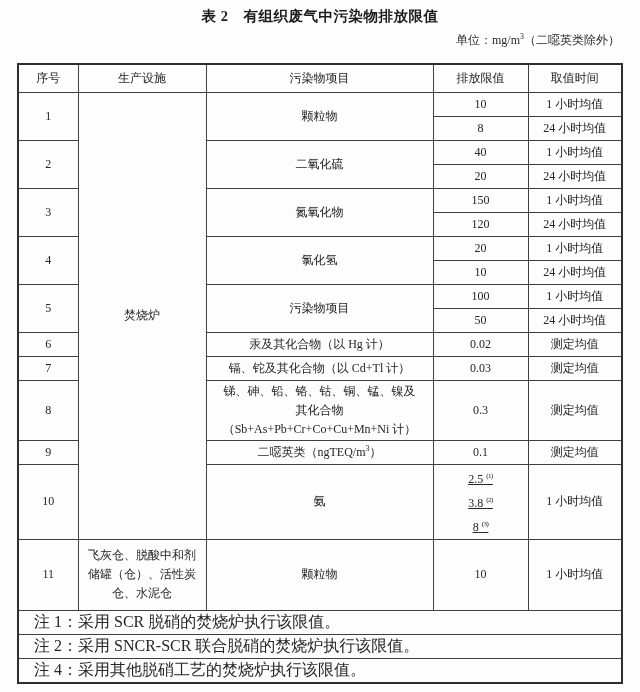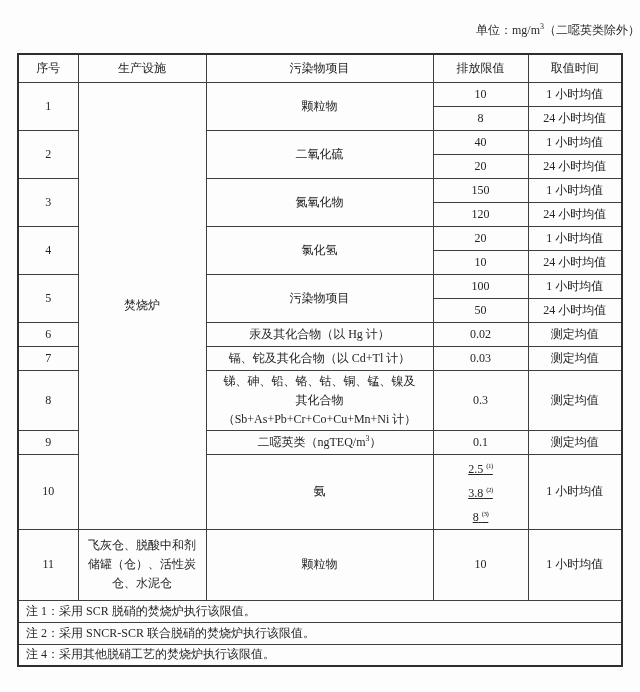--- a/index.html
+++ b/index.html
@@ -15,22 +15,23 @@
   .page { width: 640px; height: 692px; }
   .doc-title {
     padding-top: 7px;
     text-align: center;
     font-weight: bold;
     font-size: 14.5px;
     letter-spacing: 0.5px;
     color: #1c1c1c;
   }
   .unit-line {
-    margin-top: 22px;
+    margin-top: 6px;
     text-align: right;
+    padding-right: 20px;
     font-size: 12px;
     color: #2a2a2a;
   }
   .unit-line sup { font-size: 8px; }
   table.limits-table {
     border-collapse: collapse;
     margin: 14px auto 0 auto;
     width: 484px;
     table-layout: fixed;
     border: 2px solid #2e2e2e;
@@ -49,30 +50,31 @@
   tr.tr-tall10 { height: 66px; }
   tr.tr-tall11 { height: 71px; }
   tr.tr-note { height: 22px; }
   td.facility-cell { line-height: 19px; padding: 0 6px; }
   td.pollutant-multi div { line-height: 19px; }
   td.limit-multi div { line-height: 21px; text-decoration: underline; }
   sup.lim-sup { font-size: 7px; letter-spacing: -0.5px; }
   sup.cell-sup { font-size: 8px; }
   td.note-cell {
     text-align: left;
-    padding-left: 7px;
-    font-size: 12px;
+    padding-left: 15px;
+    font-size: 16px;
     color: #262626;
   }
 </style>
 </head>
 <body>
 
 <div class="page">
 
+  <div class="doc-title">表 2　有组织废气中污染物排放限值</div>
 
   <div class="unit-line"><span>单位：mg/m</span><sup>3</sup><span>（二噁英类除外）</span></div>
 
   <table class="limits-table">
     <colgroup>
       <col style="width:60px">
       <col style="width:128px">
       <col style="width:227px">
       <col style="width:95px">
       <col style="width:94px">

